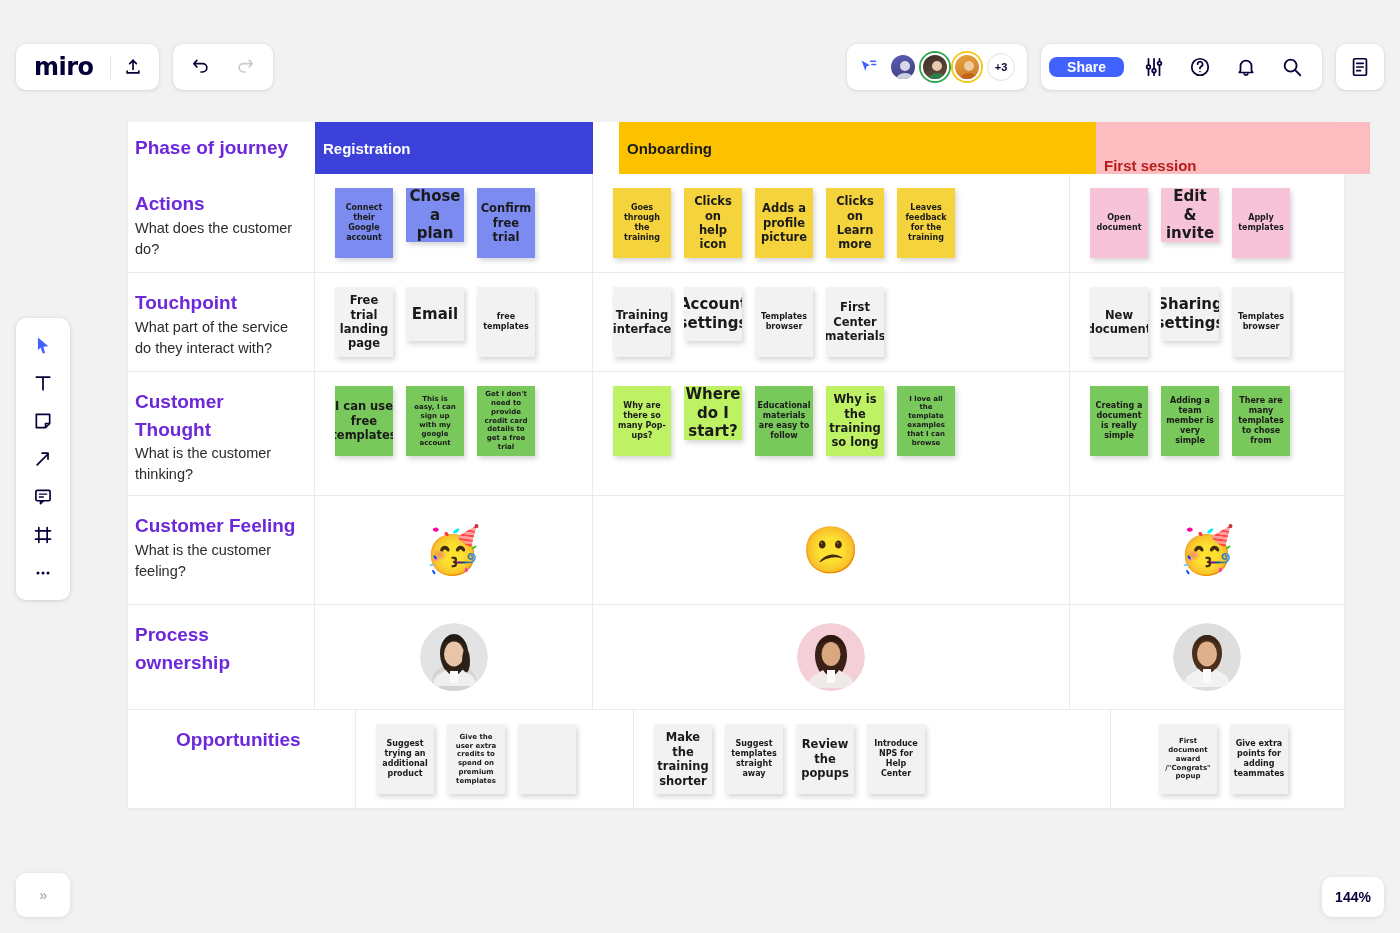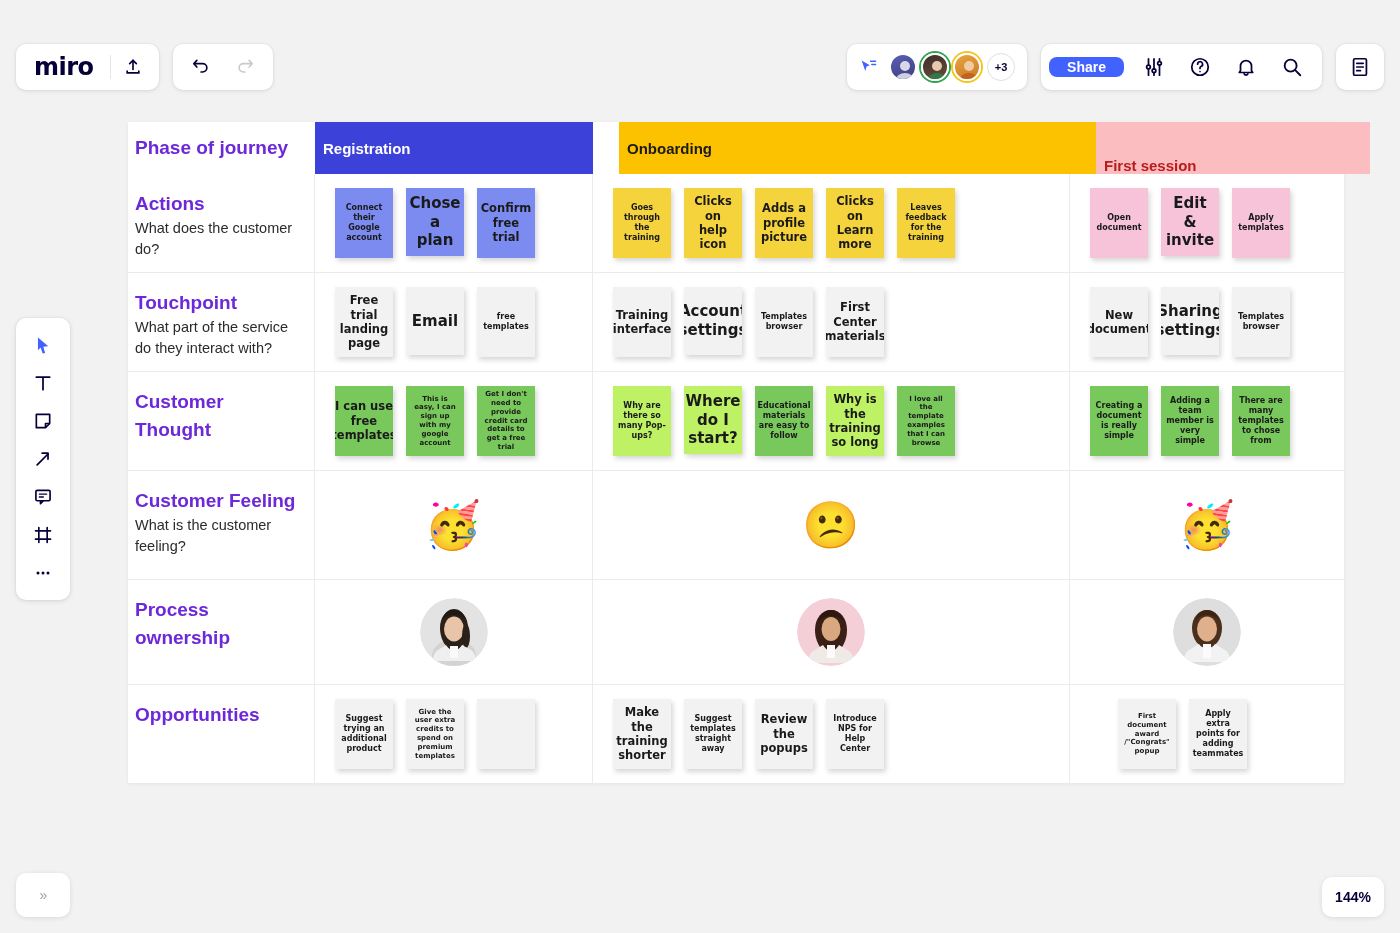--- a/index.html
+++ b/index.html
@@ -74,21 +74,21 @@
     justify-content: center; cursor: pointer; border-radius: 8px;
   }
 
   
   #board {
     position: absolute; left: 128px; top: 122px;
     width: 1216px; background: #fff;
     box-shadow: 0 1px 4px rgba(0,0,0,.06);
   }
   .brow { display: flex; border-bottom: 1px solid #ebebeb; }
-  .brow:last-child { border-bottom: none; }
+  .brow:last-child { border-bottom: none; margin-left: 41px; }
   .rowhead {
     width: 187px; flex: 0 0 187px; padding: 16px 14px 10px 7px;
     border-right: 1px solid #ebebeb; background: #fff;
   }
   .rh-title { font-size: 19px; font-weight: 700; color: #6d28d9; line-height: 1.45; }
   .rh-sub { font-size: 14.5px; color: #2b2b2b; line-height: 1.45; font-weight: 400; }
   .cells { display: flex; flex: 1; font-weight: bold; }
   .cell {
     border-right: 1px solid #ebebeb;
     display: flex; align-items: flex-start; padding: 14px 0 14px 20px;
@@ -123,21 +123,21 @@
     overflow: hidden; cursor: pointer;
   }
   .n-blue { background: #7b8bf0; }
   .n-yellow { background: #f5d33c; }
   .n-pink { background: #f6c3d8; }
   .n-white { background: #f2f2f2; }
   .n-green { background: #79c85b; }
   .n-red { background: #bef264; }
   .sz-sm { width: 58px; height: 70px; font-size: 8px; }
   .sz-md { width: 58px; height: 70px; font-size: 11.5px; }
-  .sz-lg { width: 58px; height: 68px; font-size: 15px; }
+  .sz-lg { width: 58px; height: 54px; font-size: 15px; }
   .sz-xs { width: 58px; height: 70px; font-size: 7px; }
 
   
   .emoji-cell {
     display: flex; align-items: center; justify-content: center;
     border-right: 1px solid #ebebeb; height: 108px;
   }
   .emoji-cell:last-child { border-right: none; }
   .emoji { font-size: 46px; line-height: 1; user-select: none; }
   .owner-cell {
@@ -381,20 +381,21 @@
         <div class="note n-white sz-md">New document</div>
         <div class="note n-white sz-lg">Sharing settings</div>
         <div class="note n-white sz-sm">Templates browser</div>
       </div>
     </div>
   </div>
 
   <div class="brow">
     <div class="rowhead">
       <div class="rh-title">Customer Thought</div>
+      <div class="rh-sub">What is the customer thinking?</div>
     </div>
     <div class="cells">
       <div class="cell c-reg">
         <div class="note n-green sz-md">I can use free templates</div>
         <div class="note n-green sz-xs">This is easy, I can sign up with my google account</div>
         <div class="note n-green sz-xs">Get I don't need to provide credit card details to get a free trial</div>
       </div>
       <div class="cell c-onb">
         <div class="note n-red sz-sm">Why are there so many Pop-ups?</div>
         <div class="note n-red sz-lg">Where do I start?</div>
@@ -487,20 +488,20 @@
         <div class="note n-white sz-sm"></div>
       </div>
       <div class="cell c-onb">
         <div class="note n-white sz-md">Make the training shorter</div>
         <div class="note n-white sz-sm">Suggest templates straight away</div>
         <div class="note n-white sz-md">Review the popups</div>
         <div class="note n-white sz-sm">Introduce NPS for Help Center</div>
       </div>
       <div class="cell c-fst" style="padding-left:20px">
         <div class="note n-white sz-xs" style="margin-left:28px">First document award /"Congrats" popup</div>
-        <div class="note n-white sz-sm">Apply extra points for adding teammates</div>
+        <div class="note n-white sz-sm">Give extra points for adding teammates</div>
       </div>
     </div>
   </div>
 </div>
 
 <div id="bottom-left">»</div>
 <div id="zoom-badge">144%</div>
 
 </body></html>

